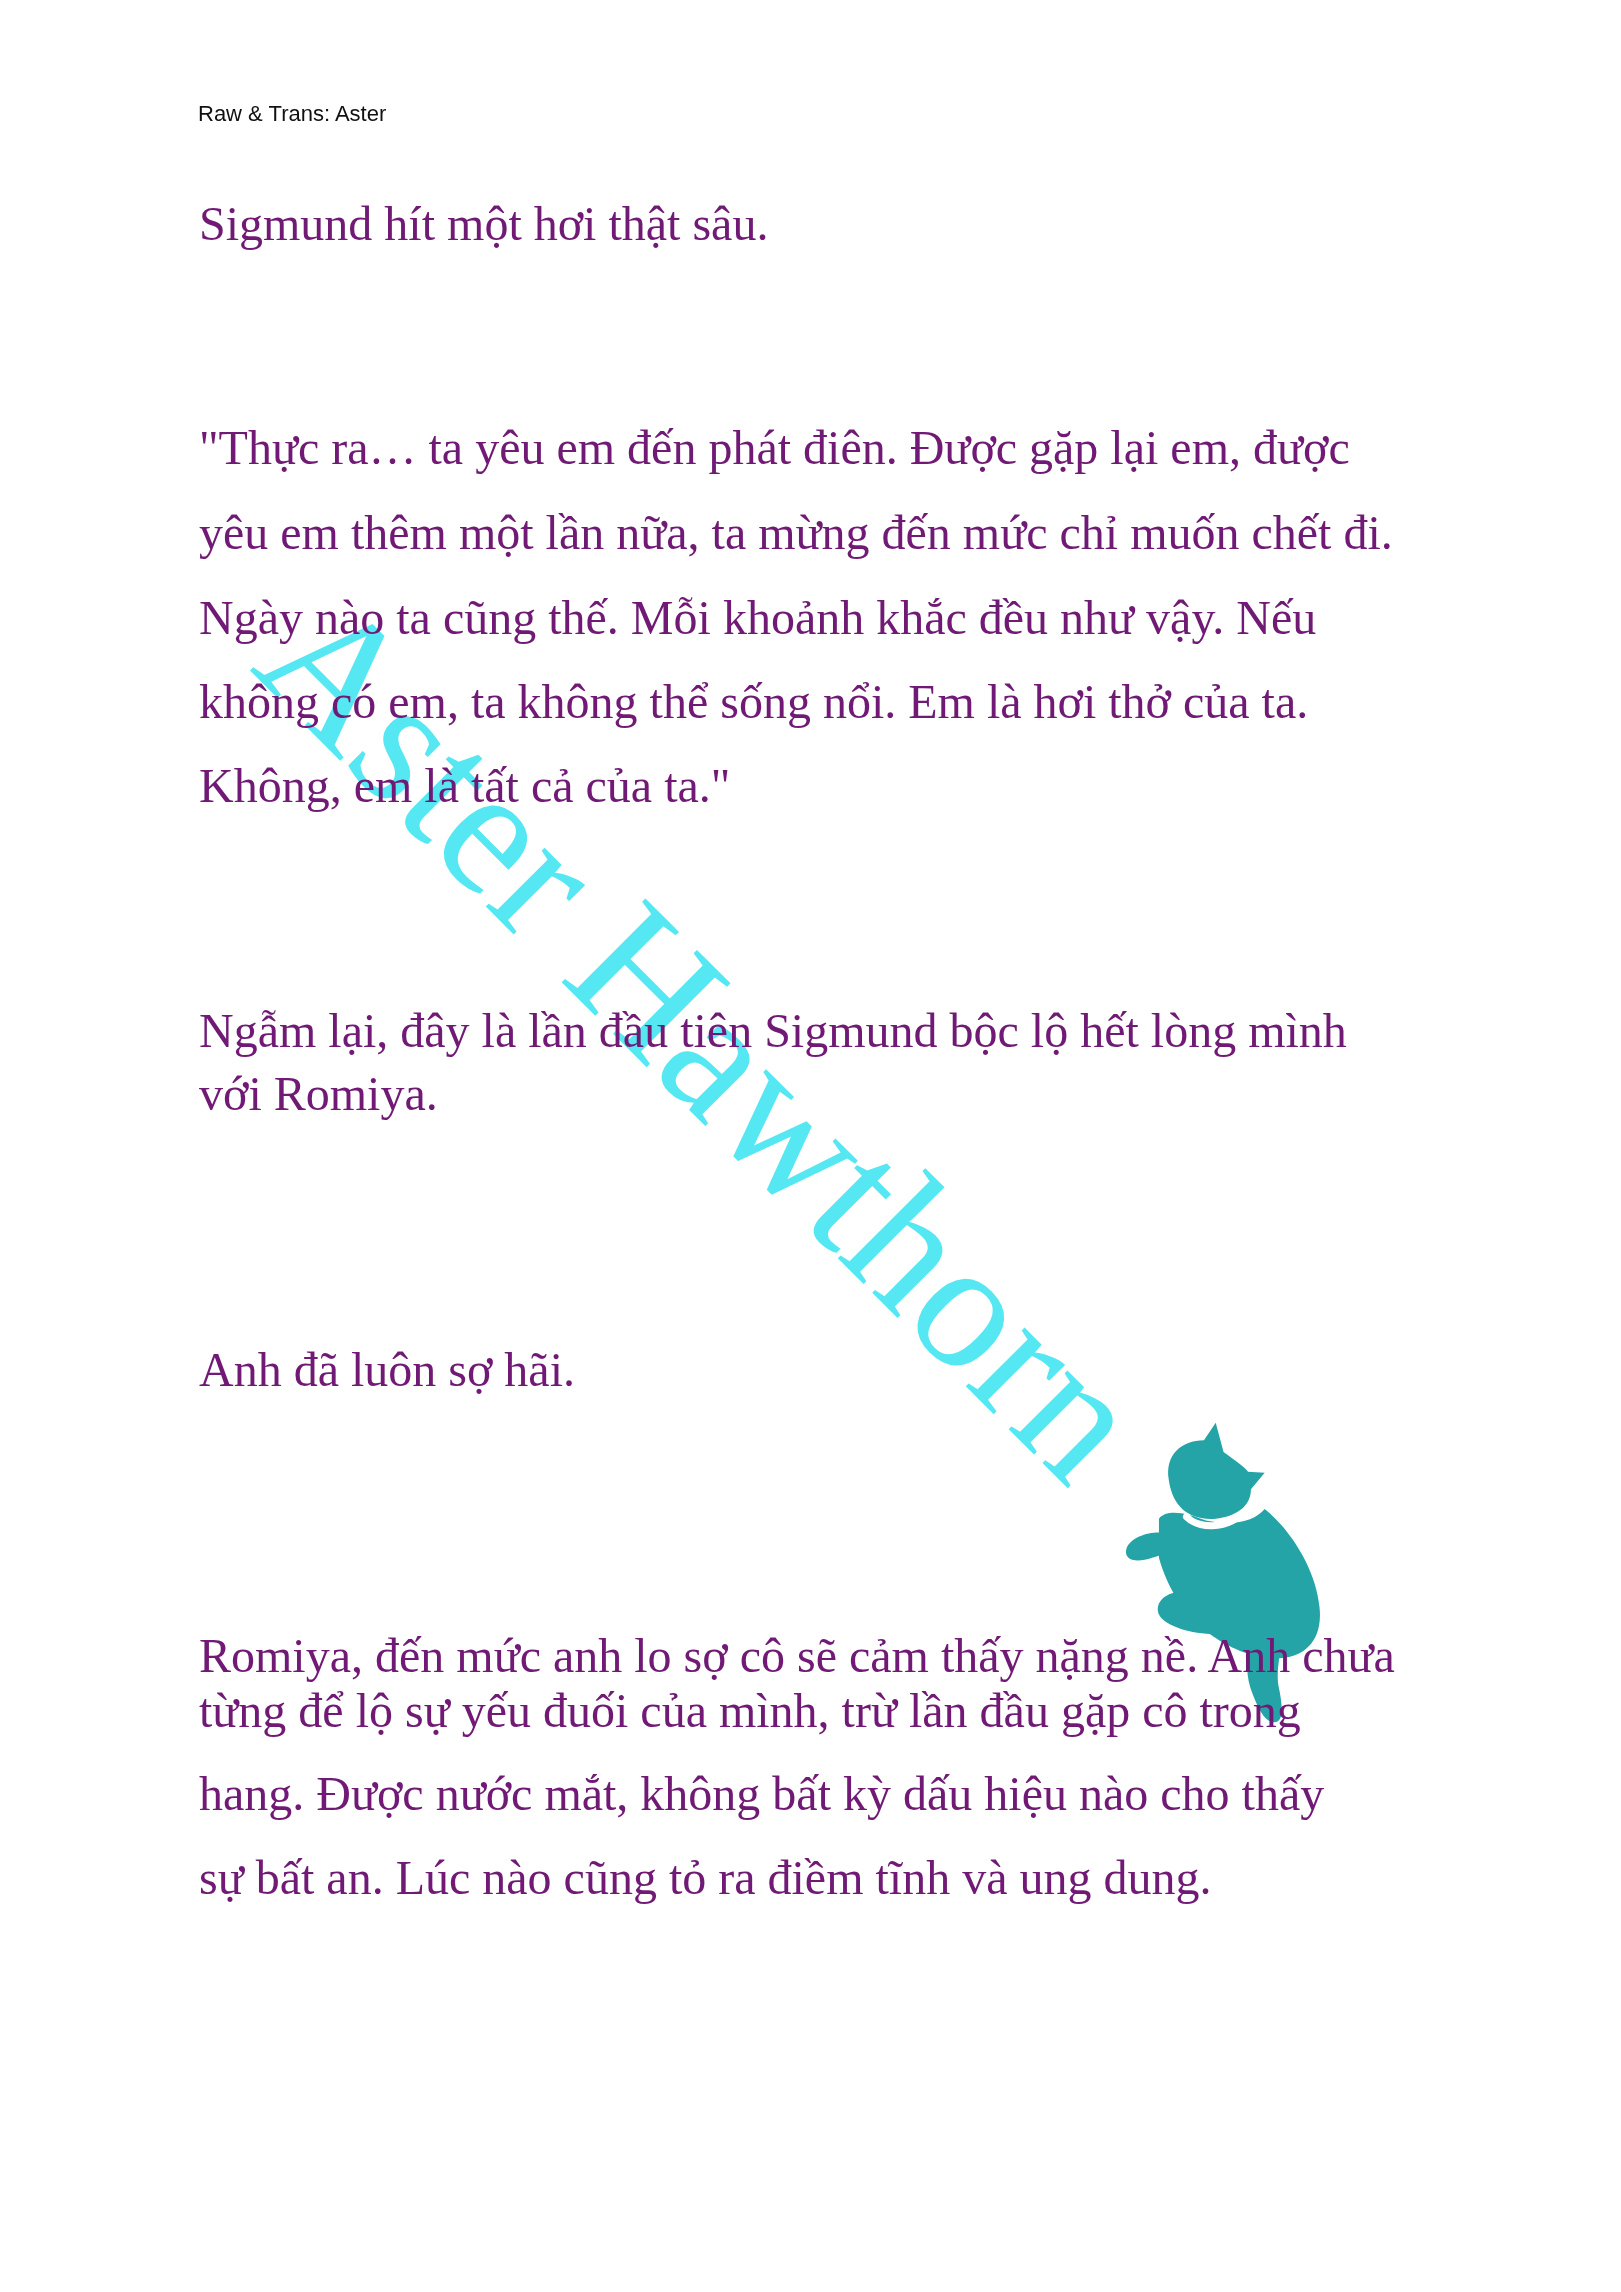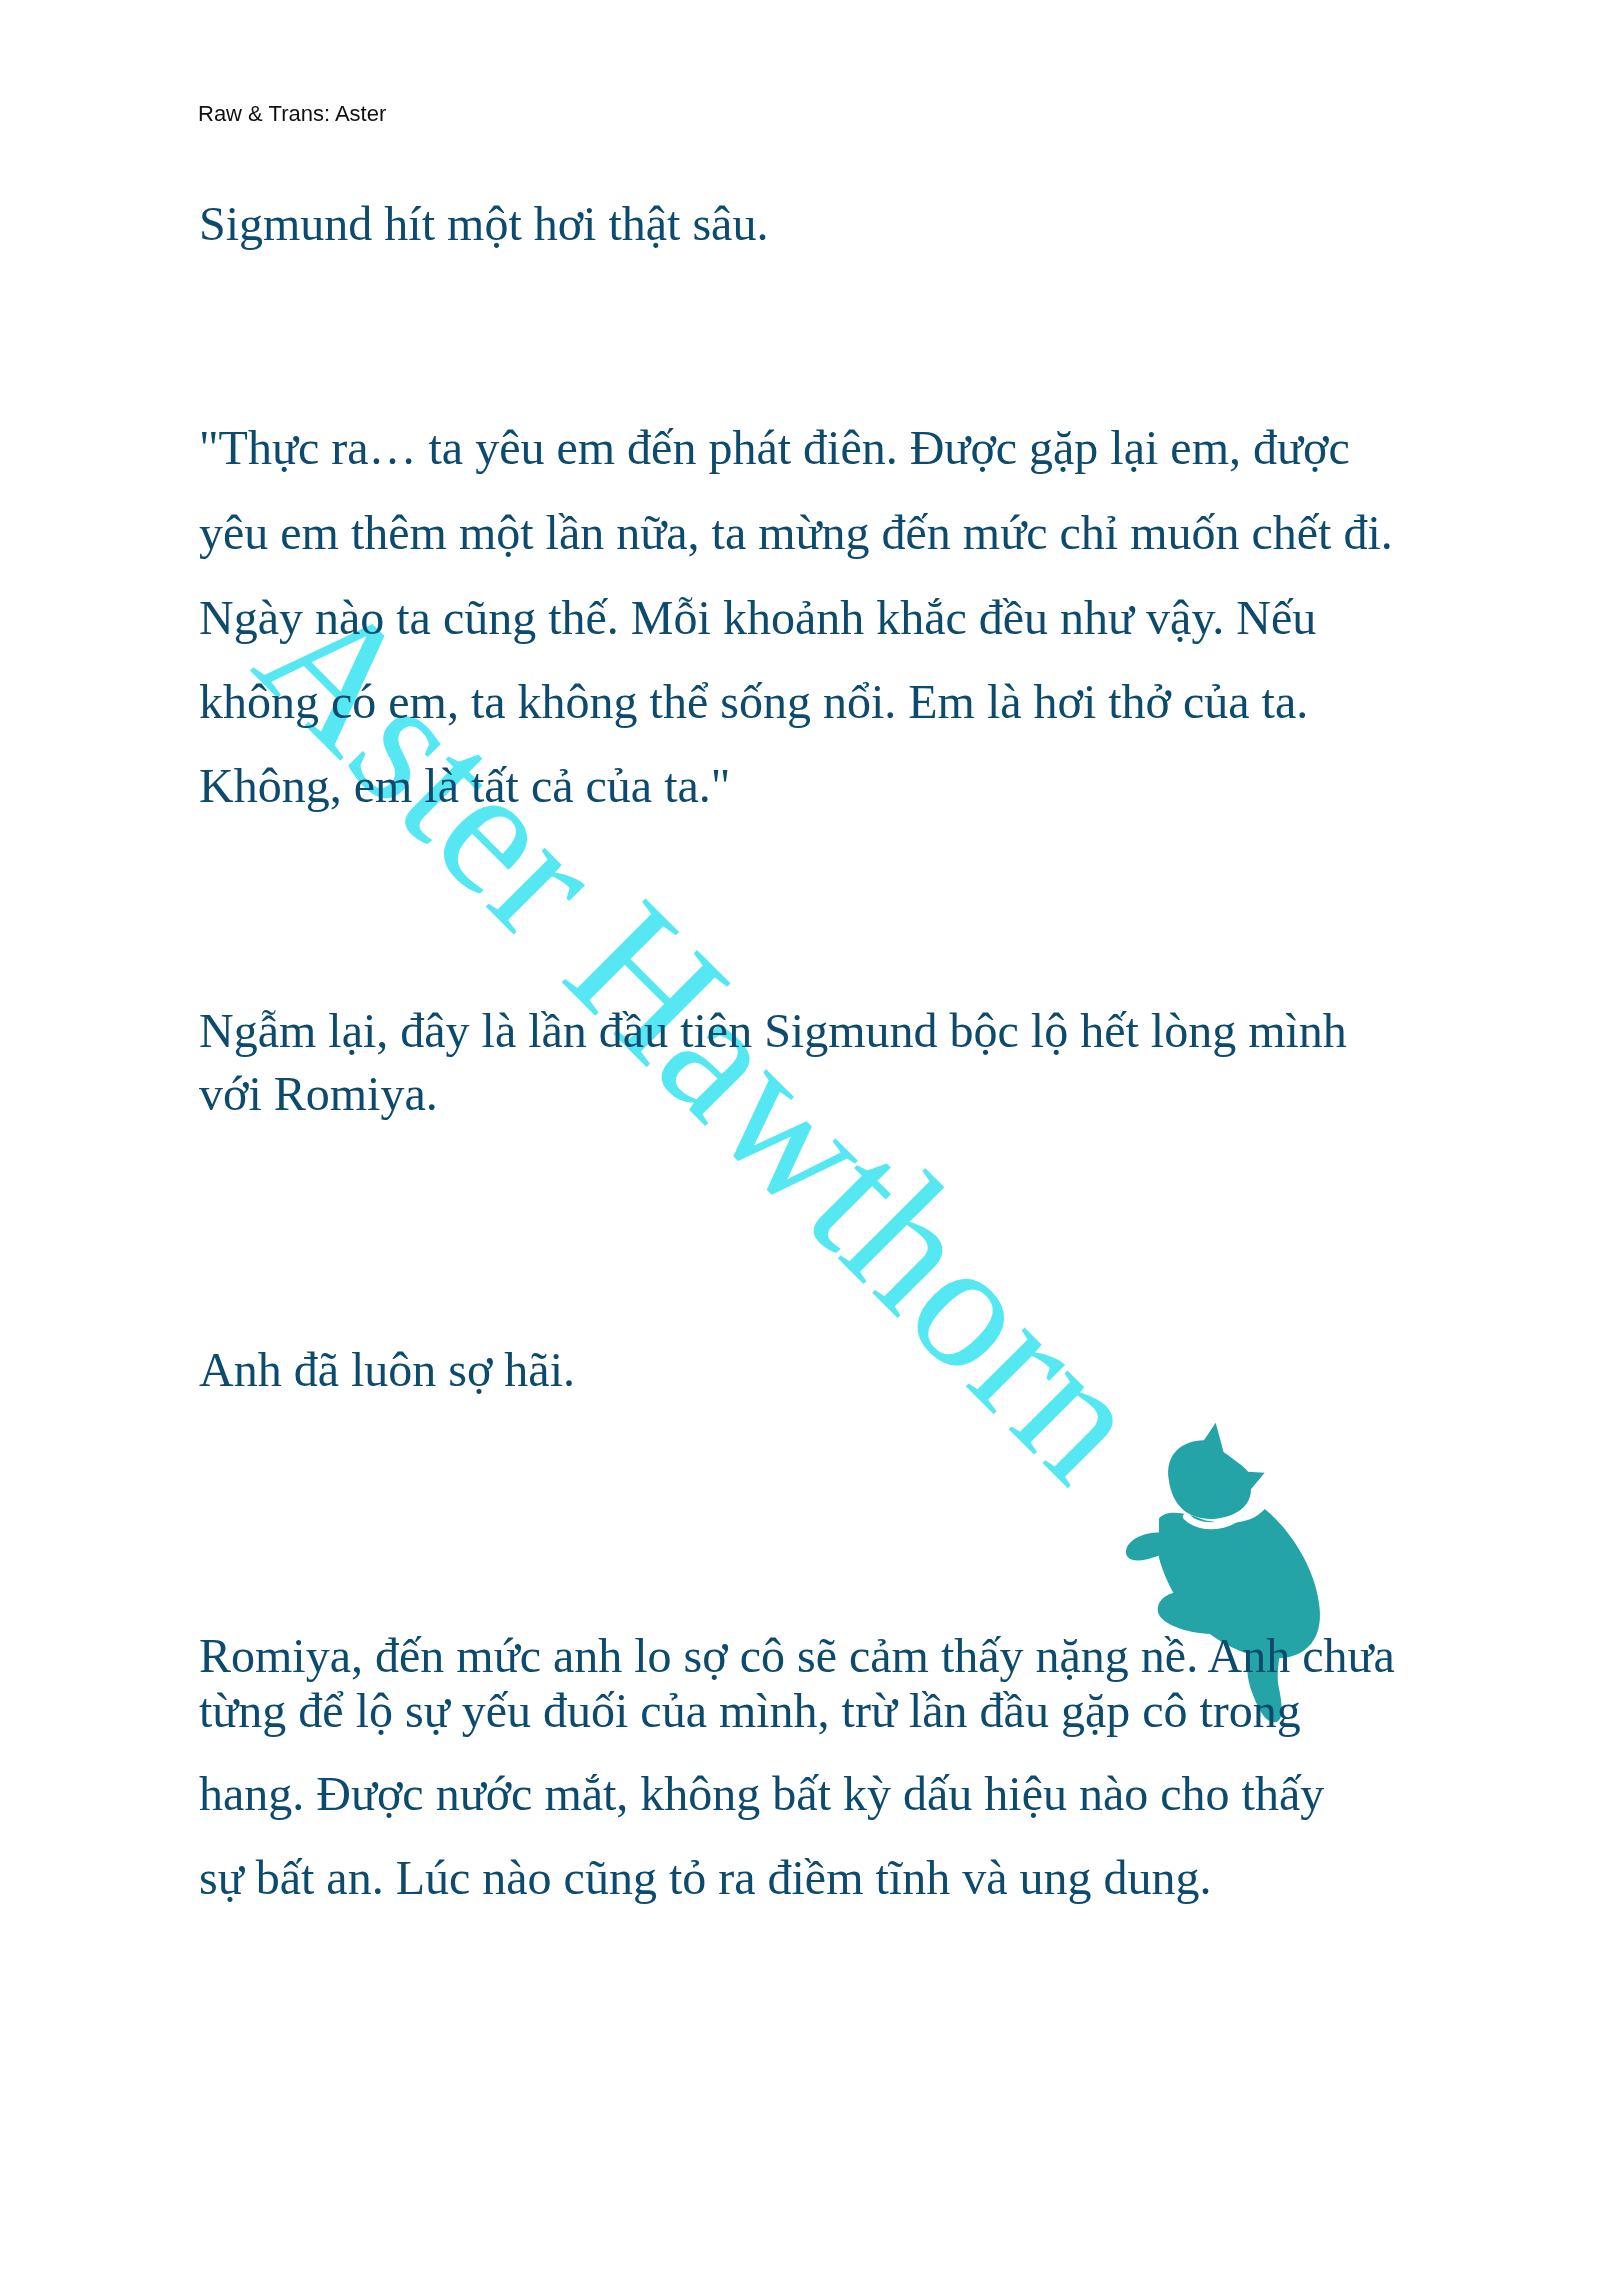--- a/index.html
+++ b/index.html
@@ -13,21 +13,21 @@
   }
   .cat { position: absolute; left: 1108px; top: 1411px; width: 235px; height: 323px; z-index: 2; }
   .header {
     position: absolute; left: 198px; top: 100px;
     font-family: "Liberation Sans", sans-serif; font-size: 22px; line-height: 28px;
     color: #111111; white-space: nowrap; z-index: 3;
   }
   .line {
     position: absolute; left: 199px;
     font-family: "Liberation Serif", serif; font-size: 48px; line-height: 48px;
-    color: #0c4a6e; white-space: nowrap; z-index: 3;
+    color: #701a75; white-space: nowrap; z-index: 3;
   }
 </style>
 </head>
 <body>
 
 <div class="page">
 
   <div class="watermark" style="color:#55e8f2;">Aster Hawthorn</div>
 
   <svg class="cat" viewBox="0 0 240 330" xmlns="http://www.w3.org/2000/svg">

